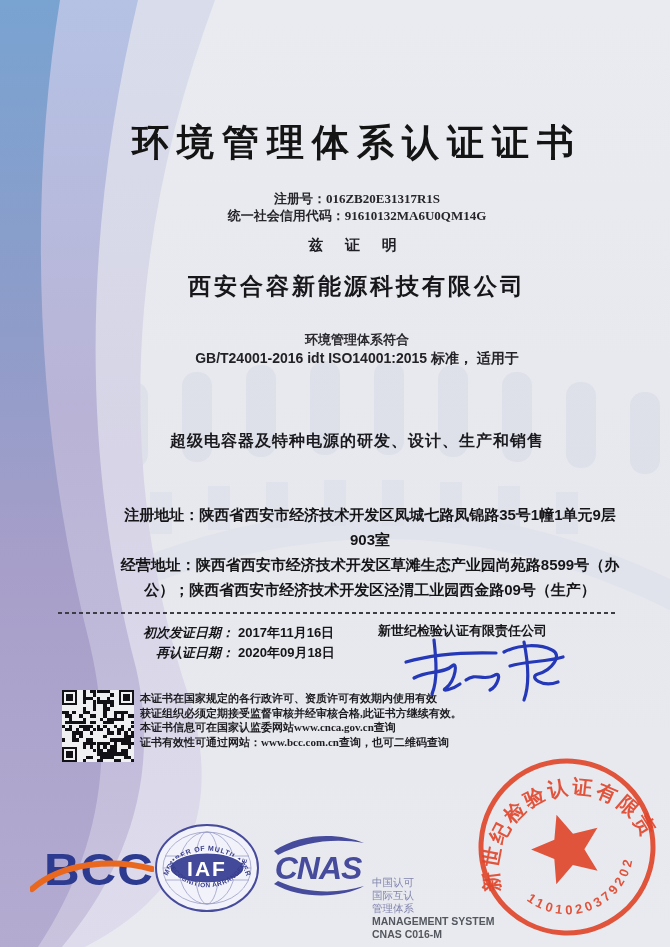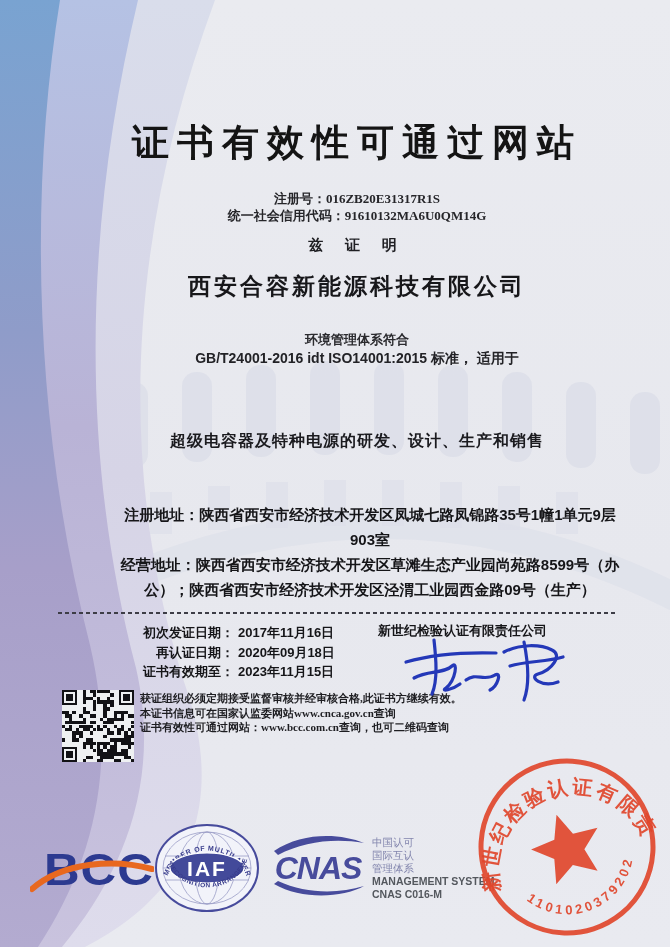--- a/index.html
+++ b/index.html
@@ -29,21 +29,21 @@
     font-size:14px;font-weight:600;color:#222226;}
   .scope-text{left:68px;top:431px;width:578px;text-align:center;
     font-family:"Liberation Serif","DejaVu Serif",serif;font-size:16px;font-weight:700;
     letter-spacing:1px;color:#1b1b1f;}
   .address-block{left:95px;top:502px;width:550px;text-align:center;
     font-size:15px;font-weight:700;line-height:25px;color:#151518;}
   .divider-dotted{left:58px;top:612px;width:560px;height:2px;
     background:repeating-linear-gradient(90deg,#3d3d46 0 4px,transparent 4px 7px);}
   .dates-block{left:86px;top:623px;font-size:13px;font-weight:700;color:#151518;}
   .date-row{display:flex;line-height:19.5px;}
-  .date-label{width:148px;text-align:right;}
+  .date-label{width:148px;text-align:right;font-style:italic;}
   .date-value{margin-left:4px;}
   .issuer-block{left:378px;top:622px;font-size:13px;font-weight:700;color:#151518;}
   .issuer-role{margin-top:4px;}
   .footer-info{left:140px;top:691px;width:340px;
     font-family:"Liberation Serif","DejaVu Serif",serif;
     font-size:11px;font-weight:700;line-height:14.6px;color:#1e1e22;}
   
   .qr{left:62px;top:690px;width:72px;height:72px;background:#eef0f2;}
   .qr i{position:absolute;width:3.45px;height:3.45px;background:#121216;}
   .qr-finder{position:absolute;width:11px;height:11px;border:2.6px solid #121216;}
@@ -53,21 +53,21 @@
   .seal{left:472px;top:752px;transform:rotate(-18deg);z-index:3;}
   .signature{left:400px;top:628px;z-index:3;}
   
   .bcc-logo{left:34px;top:843px;width:116px;height:62px;}
   .bcc-word{position:absolute;left:0;top:2px;width:116px;text-align:center;
     font-size:44px;font-weight:800;color:#2c3a90;letter-spacing:1px;
     transform:scaleX(1.12);transform-origin:left;}
   .bcc-swoosh{position:absolute;left:-4px;top:0;}
   .iaf-logo{left:154px;top:822px;}
   .cnas-logo{left:266px;top:834px;}
-  .cnas-caption{left:372px;top:836px;font-size:10.5px;line-height:13px;}
+  .cnas-caption{left:372px;top:876px;font-size:10.5px;line-height:13px;}
   .cnas-cn{color:#8285ad;}
   .cnas-en{color:#54585e;font-weight:700;}
 </style>
 </head>
 <body>
 
 <svg id="bg-art" class="abs" width="670" height="947" viewBox="0 0 670 947">
   <defs>
     <linearGradient id="g1" x1="0" y1="0" x2="0" y2="1">
       <stop offset="0" stop-color="#79a3d1"></stop>
@@ -106,21 +106,21 @@
     <rect x="440" y="482" width="22" height="46" opacity="0.8"></rect>
     <rect x="498" y="486" width="22" height="44" opacity="0.8"></rect>
     <rect x="556" y="492" width="22" height="42" opacity="0.8"></rect>
   </g>
 
   <path d="M0,0 L215,0 C130,230 112,470 190,700 C228,830 168,905 85,947 L0,947 Z" fill="url(#g3)"></path>
   <path d="M0,0 L138,0 C88,210 76,440 136,668 C162,782 122,875 62,947 L0,947 Z" fill="url(#g2)"></path>
   <path d="M0,0 L60,0 C30,185 32,420 90,645 C118,765 94,862 38,947 L0,947 Z" fill="url(#g1)"></path>
 </svg>
 
-<div class="abs layer page-title">证书有效性可通过网站</div>
+<div class="abs layer page-title">环境管理体系认证证书</div>
 
 <div class="abs layer reg-line">
   <span>注册号：</span><span>016ZB20E31317R1S</span>
 </div>
 <div class="abs layer credit-line">
   <span>统一社会信用代码：</span><span>91610132MA6U0QM14G</span>
 </div>
 
 <div class="abs layer certify-line">兹 证 明</div>
 
@@ -141,24 +141,20 @@
 <div class="abs layer divider-dotted"></div>
 
 <div class="abs layer dates-block">
   <div class="date-row">
     <span class="date-label">初次发证日期：</span>
     <span class="date-value">2017年11月16日</span>
   </div>
   <div class="date-row">
     <span class="date-label">再认证日期：</span>
     <span class="date-value">2020年09月18日</span>
-  </div>
-  <div class="date-row">
-    <span class="date-label">证书有效期至：</span>
-    <span class="date-value">2023年11月15日</span>
   </div>
 </div>
 
 <div class="abs layer issuer-block">
   <div>新世纪检验认证有限责任公司</div>
 </div>
 
 <svg class="abs signature" width="185" height="85" viewBox="0 0 185 85">
   <g fill="none" stroke="#2438b8" stroke-width="3.2" stroke-linecap="round">
     <path d="M6,34 C30,27 62,24 96,25"></path>
@@ -340,20 +336,21 @@
     <i style="left:65.55px;top:65.55px"></i>
     <i style="left:20.70px;top:69.00px"></i>
     <i style="left:34.50px;top:69.00px"></i>
     <i style="left:37.95px;top:69.00px"></i>
     <i style="left:51.75px;top:69.00px"></i>
     <i style="left:55.20px;top:69.00px"></i>
     <i style="left:69.00px;top:69.00px"></i>
   </div>
 
 <div class="abs layer footer-info">
+  <div>本证书在国家规定的各行政许可、资质许可有效期内使用有效</div>
   <div>获证组织必须定期接受监督审核并经审核合格,此证书方继续有效。</div>
   <div>本证书信息可在国家认监委网站www.cnca.gov.cn查询</div>
   <div>证书有效性可通过网站：www.bcc.com.cn查询，也可二维码查询</div>
 </div>
 
 <svg class="abs seal" width="190" height="190" viewBox="0 0 190 190">
   <defs>
     <path id="sealTop" d="M 18,120 A 77,77 0 1 1 172,120" fill="none"></path>
     <path id="sealBottom" d="M 36,126 A 66,66 0 0 0 154,126" fill="none"></path>
   </defs>

